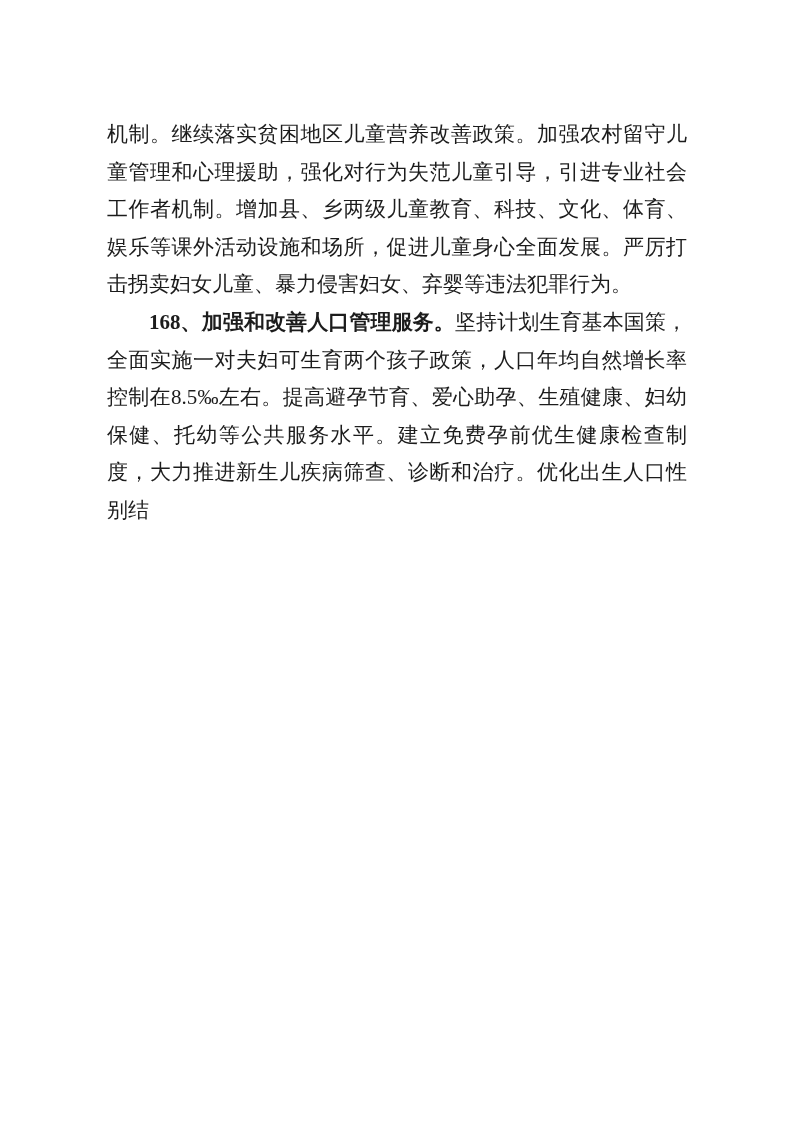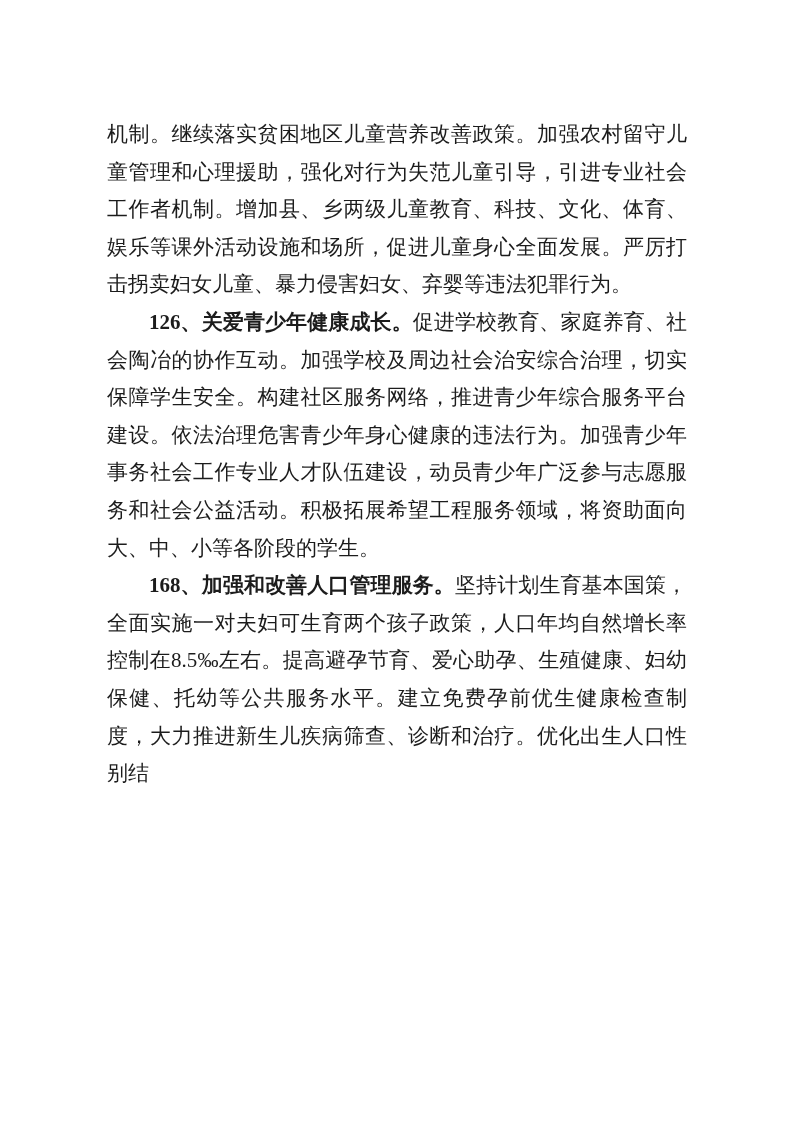--- a/index.html
+++ b/index.html
@@ -46,21 +46,20 @@
   }
 </style>
 </head>
 <body>
 
 <div class="doc-page">
   <div class="text-block">
 
     <p class="para"><span class="body-text">机制。继续落实贫困地区儿童营养改善政策。加强农村留守儿童管理和心理援助，强化对行为失范儿童引导，引进专业社会工作者机制。增加县、乡两级儿童教育、科技、文化、体育、娱乐等课外活动设施和场所，促进儿童身心全面发展。严厉打击拐卖妇女儿童、暴力侵害妇女、弃婴等违法犯罪行为。</span></p>
 
-    <p class="para indent"><span class="heading">126、关爱青少年健康成长。</span><span class="body-text">促进学校教育、家庭养育、社会陶冶的协作互动。加强学校及周边社会治安综合治理，切实保障学生安全。构建社区服务网络，推进青少年综合服务平台建设。依法治理危害青少年身心健康的违法行为。加强青少年事务社会工作专业人才队伍建设，动员青少年广泛参与志愿服务和社会公益活动。积极拓展希望工程服务领域，将资助面向大、中、小等各阶段的学生。</span></p>
 
 
     <p class="para indent"><span class="heading">168、加强和改善人口管理服务。</span><span class="body-text">坚持计划生育基本国策，全面实施一对夫妇可生育两个孩子政策，人口年均自然增长率控制在8.5‰左右。提高避孕节育、爱心助孕、生殖健康、妇幼保健、托幼等公共服务水平。建立免费孕前优生健康检查制度，大力推进新生儿疾病筛查、诊断和治疗。优化出生人口性别结</span></p>
 
   </div>
 
   <div class="page-number">91</div>
 </div>
 
 </body></html>

